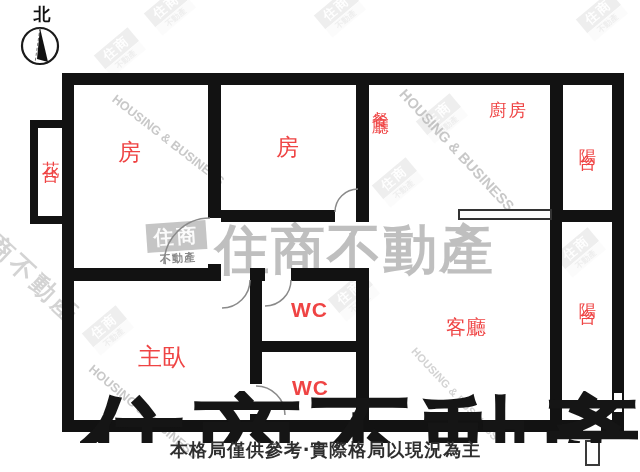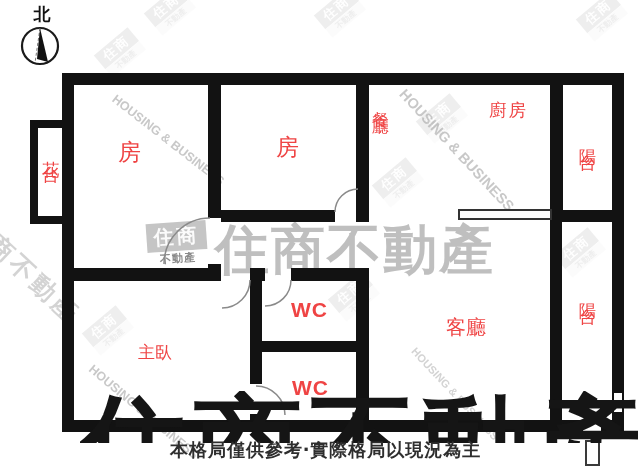--- a/index.html
+++ b/index.html
@@ -137,21 +137,21 @@
 
   <div class="label" style="left:118px;top:140px;font-size:23px">房</div>
   <div class="label" style="left:276px;top:135px;font-size:23px">房</div>
   <div class="label v" style="left:371px;top:98px;font-size:17px">餐廳</div>
   <div class="label" style="left:489px;top:101px;font-size:17.5px;letter-spacing:2px">廚房</div>
   <div class="label v" style="left:578px;top:135px;font-size:17.5px">陽台</div>
   <div class="label v" style="left:41px;top:147px;font-size:17.5px">花台</div>
   <div class="label v" style="left:578px;top:289px;font-size:17.5px">陽台</div>
   <div class="label" style="left:291px;top:299px;font-size:21px;font-weight:600;letter-spacing:1px">WC</div>
   <div class="label" style="left:292px;top:377px;font-size:21px;font-weight:600;letter-spacing:1px">WC</div>
-  <div class="label" style="left:138px;top:344px;font-size:17px">主臥</div>
+  <div class="label" style="left:138px;top:344px;font-size:24px">主臥</div>
   <div class="label" style="left:446px;top:317px;font-size:20px">客廳</div>
 
   <div id="stamp">
     <span>住商不動產</span>
   </div>
 
   <div id="disclaimer">本格局僅供參考‧實際格局以現況為主</div>
 
 </div>
 

